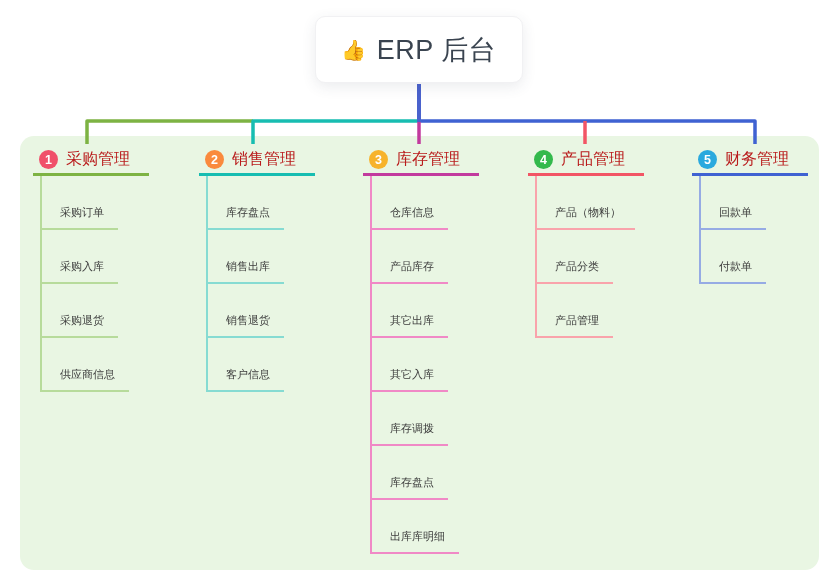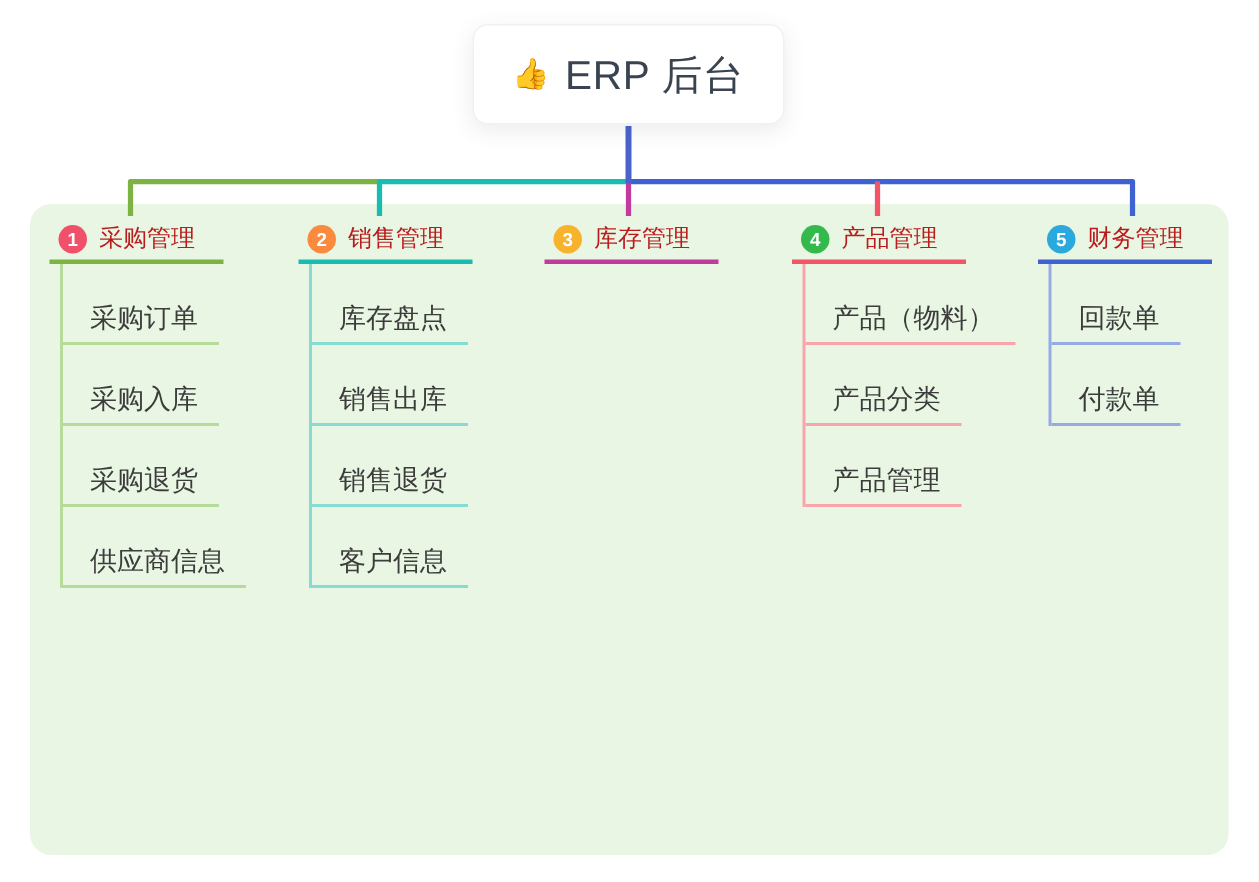--- a/index.html
+++ b/index.html
@@ -41,21 +41,21 @@
   }
   .branch-title{font-size:16px;color:#b91c1c;font-weight:500;white-space:nowrap;}
   .children{
     margin-left:7px;width:max-content;
     border-left:2px solid var(--child-line);
   }
   .child{
     width:fit-content;white-space:nowrap;
     padding:27px 14px 7px 18px;
     border-bottom:2px solid var(--child-line);
-    font-size:18px;line-height:18px;color:#3c3c3c;
+    font-size:11px;line-height:18px;color:#3c3c3c;
   }
 </style>
 </head>
 <body>
 
 <div class="root-node">
   <span class="thumb">👍</span>
   <span class="root-label">ERP 后台</span>
 </div>
 
@@ -94,20 +94,29 @@
       <div class="child">销售退货</div>
       <div class="child">客户信息</div>
     </div>
 </div>
 
 <div class="branch b3" style="--line: #c23a9e; --child-line: #f089c6; --badge: #f7b32b;">
   <div class="branch-header">
     <span class="badge">3</span>
     <span class="branch-title">库存管理</span>
   </div>
+  <div class="children">
+      <div class="child">仓库信息</div>
+      <div class="child">产品库存</div>
+      <div class="child">其它出库</div>
+      <div class="child">其它入库</div>
+      <div class="child">库存调拨</div>
+      <div class="child">库存盘点</div>
+      <div class="child">出库库明细</div>
+    </div>
 </div>
 
 <div class="branch b4" style="--line: #f25565; --child-line: #f9a3ab; --badge: #33b94c;">
   <div class="branch-header">
     <span class="badge">4</span>
     <span class="branch-title">产品管理</span>
   </div>
   <div class="children">
       <div class="child">产品（物料）</div>
       <div class="child">产品分类</div>

